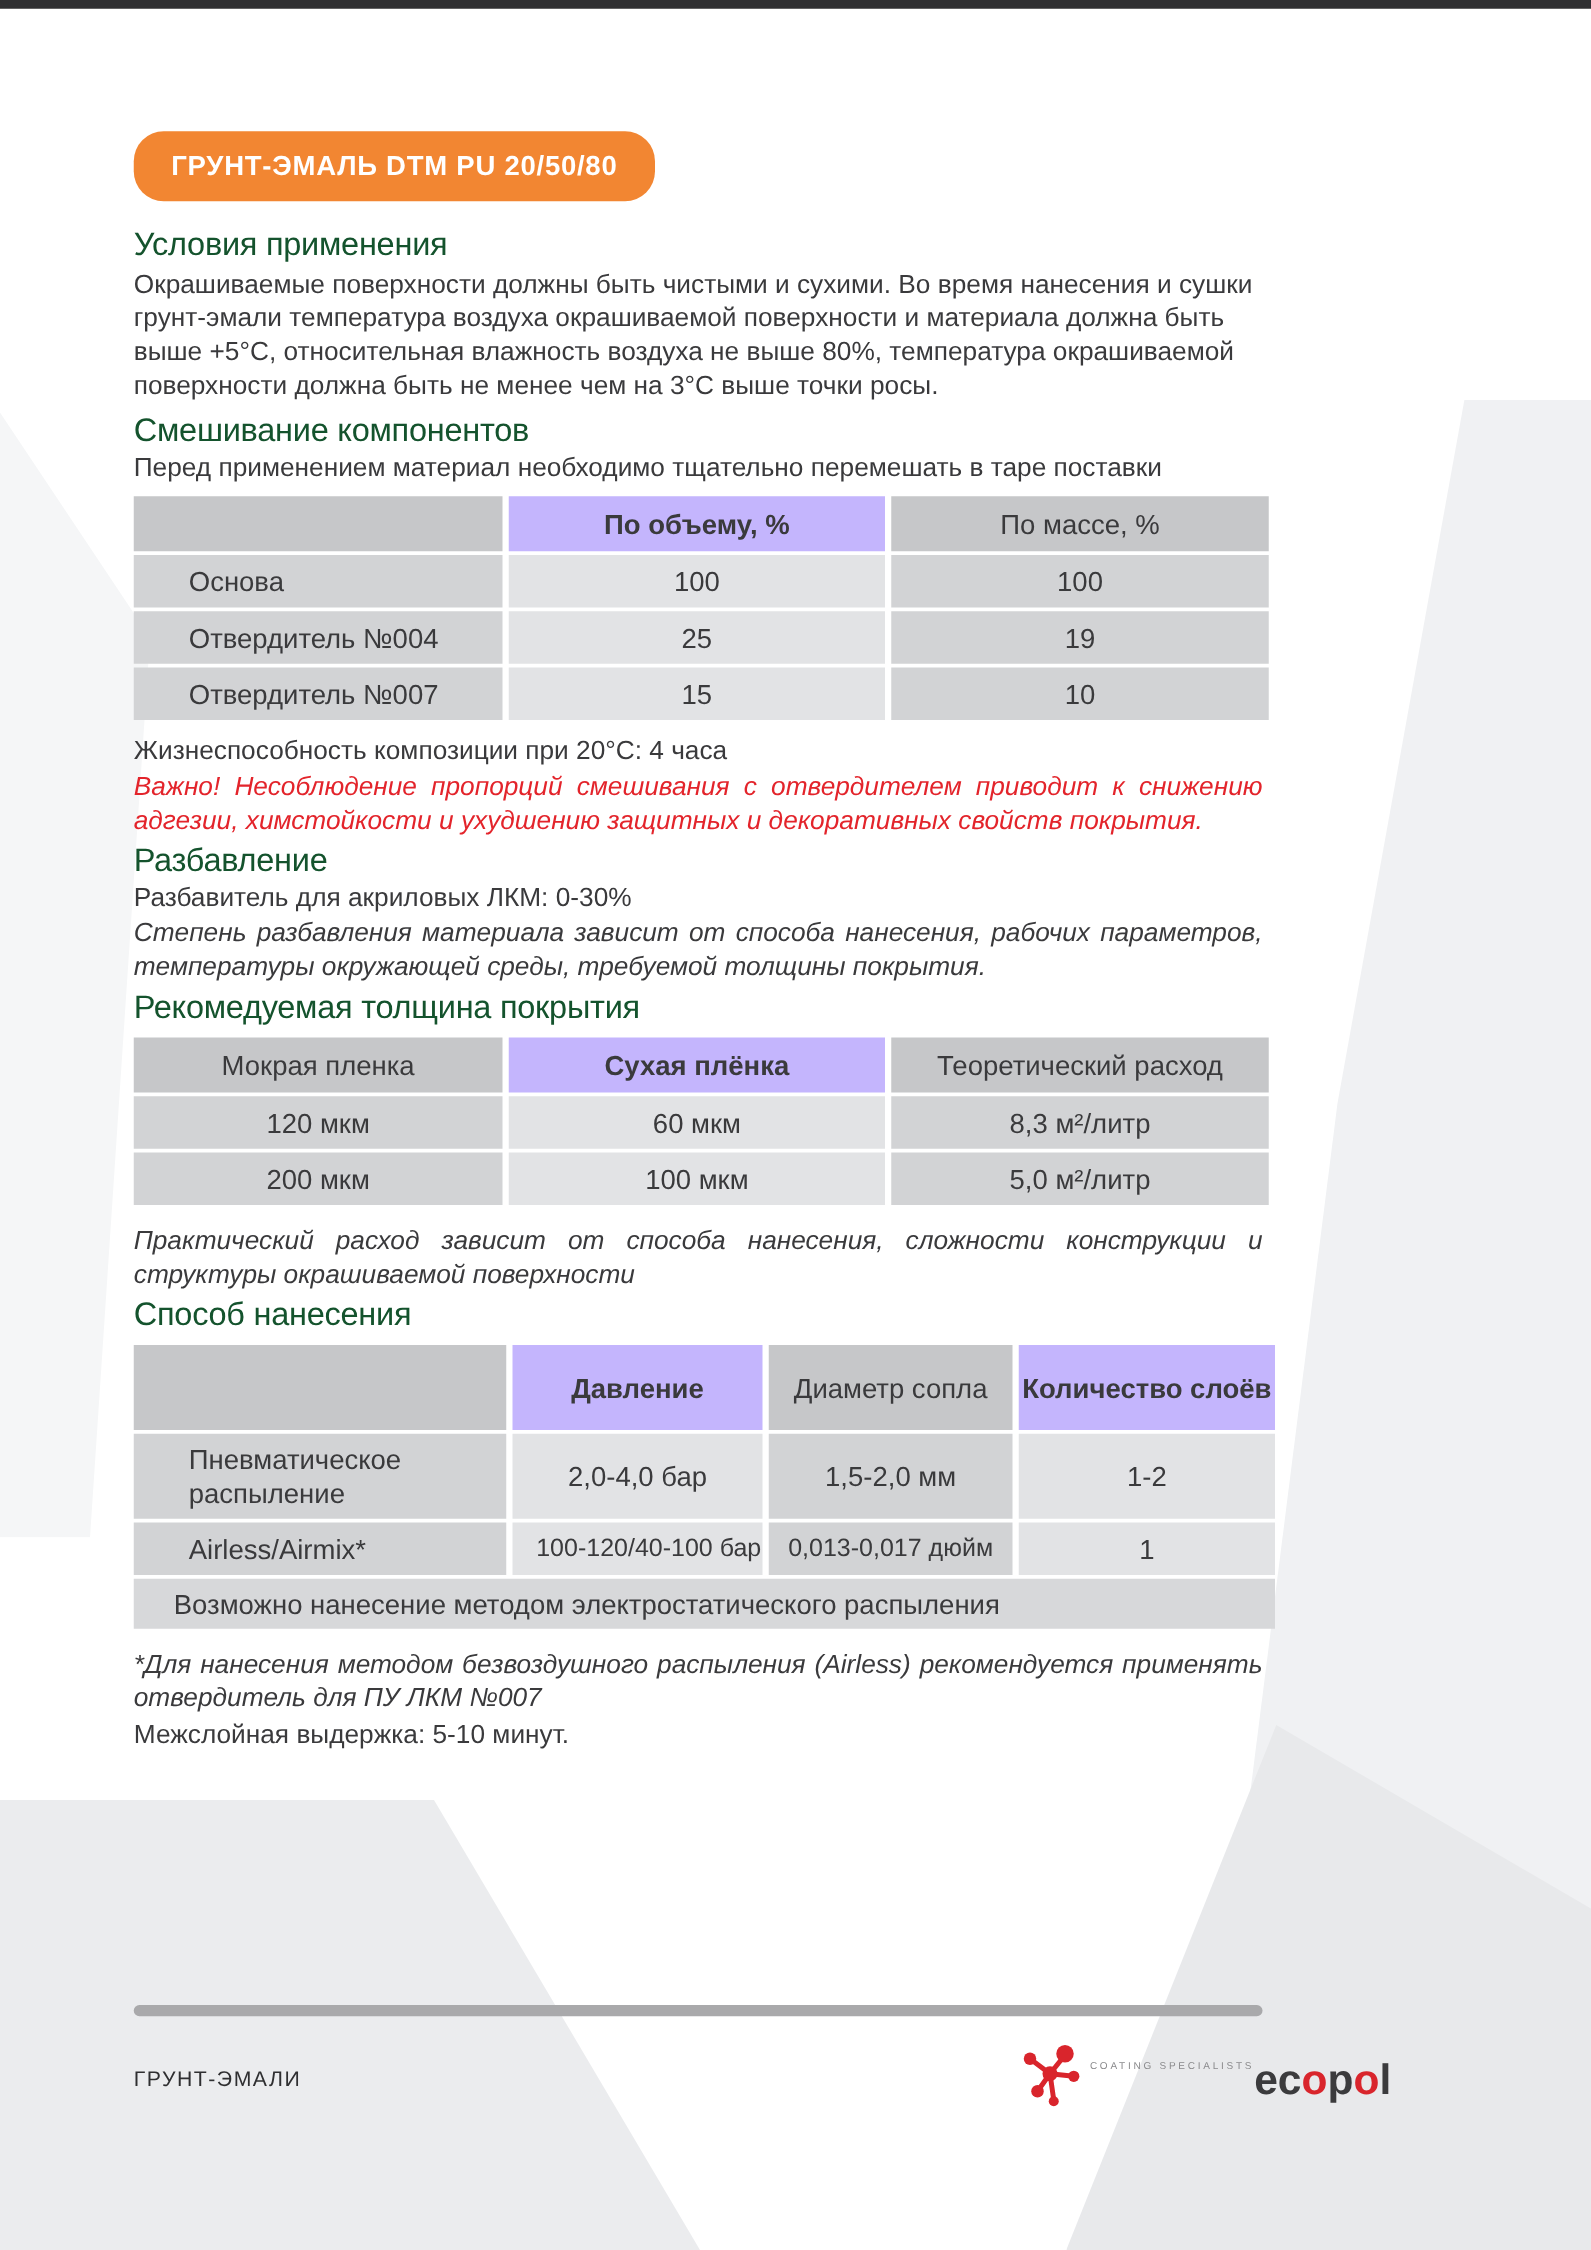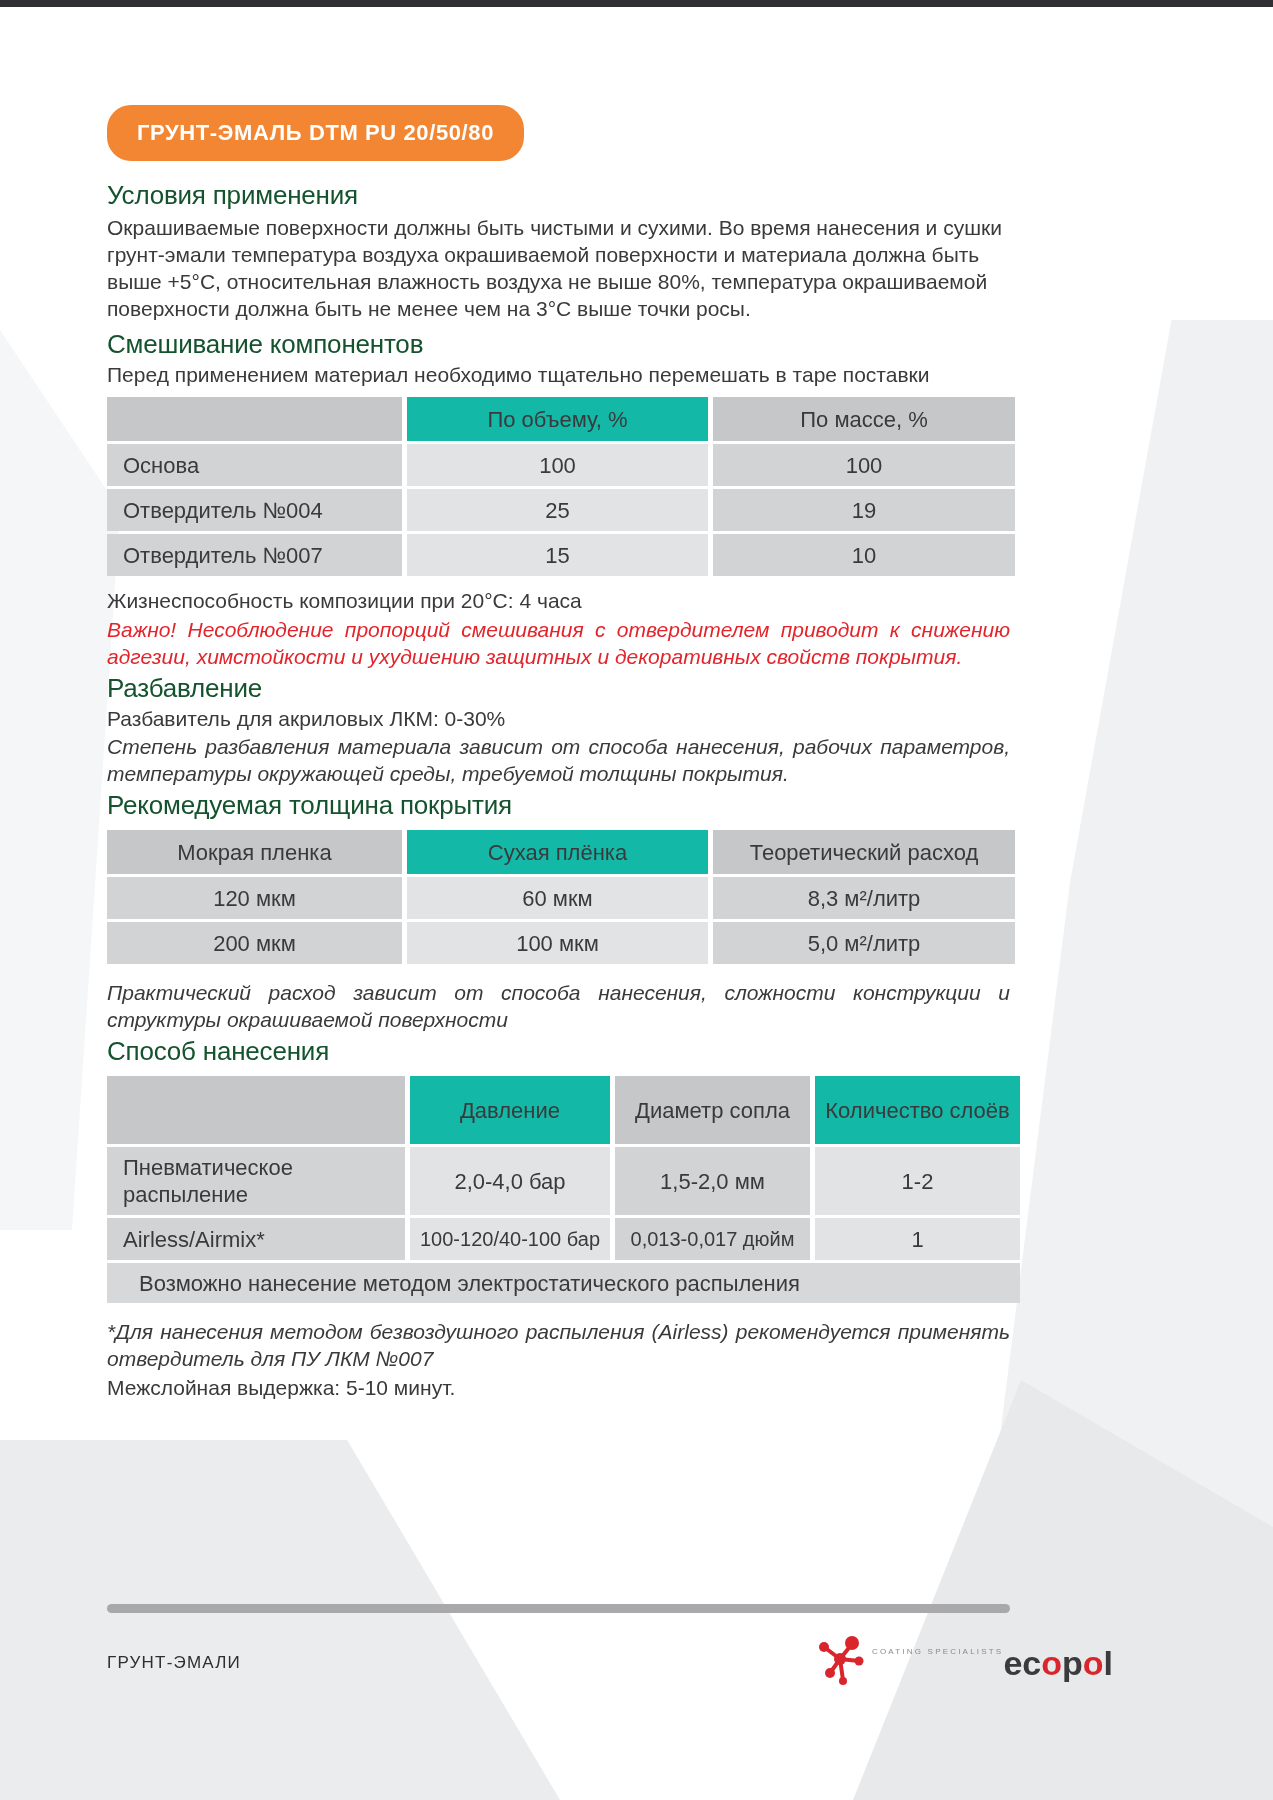--- a/index.html
+++ b/index.html
@@ -42,26 +42,26 @@
   .just{text-align:justify;}
   .ital{font-style:italic;}
   .red{color:#E3242B;}
   .mt18{margin-top:18px;}.mt8{margin-top:8px;}.mt6{margin-top:6px;}
   .mt3{margin-top:3px;}.mt2{margin-top:2px;}.mt1{margin-top:1px;}.mt12{margin-top:12px;}
 
   
   table{border-collapse:separate;border-spacing:5px 3px;margin:6px 0 0 -5px;width:913px;table-layout:fixed;}
   td{height:40px;vertical-align:middle;text-align:center;font-size:22px;color:#3a3a3c;
      line-height:27px;overflow:hidden;}
-  td.lab{text-align:left;padding-left:16px;}
+  td.lab{text-align:left;padding-left:44px;}
   tr.hrow td{height:42px;}
   .cdk{background:#d2d3d5;}   
   .clt{background:#e2e3e5;}   
   .hdk{background:#c6c7c9;}   
-  .hlt{background:#14b8a6;}   
+  .hlt{background:#c4b5fd;font-weight:bold;}   
   .app-table tr.hrow td{height:66px;}
   .app-table tr.tall td{height:66px;}
   .note-cell{background:#d7d8da;text-align:left;padding-left:32px;height:38px;}
 
   
   .footer{position:absolute;left:107px;top:1604px;width:1006px;z-index:2;}
   .rule{width:903px;height:9px;border-radius:5px;background:#a9a9ab;}
   .footer-row{display:flex;justify-content:space-between;align-items:center;margin-top:22px;}
   .footer-label{font-size:17px;color:#2f2f31;letter-spacing:1.2px;}
   .ecopol{display:flex;align-items:center;gap:6px;}
@@ -181,21 +181,21 @@
         <td class="hlt">Количество слоёв</td>
       </tr>
       <tr class="tall">
         <td class="cdk lab">Пневматическое распыление</td>
         <td class="clt">2,0-4,0 бар</td>
         <td class="cdk">1,5-2,0 мм</td>
         <td class="clt">1-2</td>
       </tr>
       <tr>
         <td class="cdk lab">Airless/Airmix*</td>
-        <td class="clt" style="font-size:20px;">100-120/40-100 бар</td>
+        <td class="clt" style="font-size:20px;text-align:right;">100-120/40-100 бар</td>
         <td class="cdk" style="font-size:20px;">0,013-0,017 дюйм</td>
         <td class="clt">1</td>
       </tr>
       <tr>
         <td class="note-cell" colspan="4">Возможно нанесение методом электростатического распыления</td>
       </tr>
     </tbody>
       </table>
 
     <p class="mt12 ital just">*Для нанесения методом безвоздушного распыления (Airless) рекомендуется применять отвердитель для ПУ ЛКМ №007</p>

